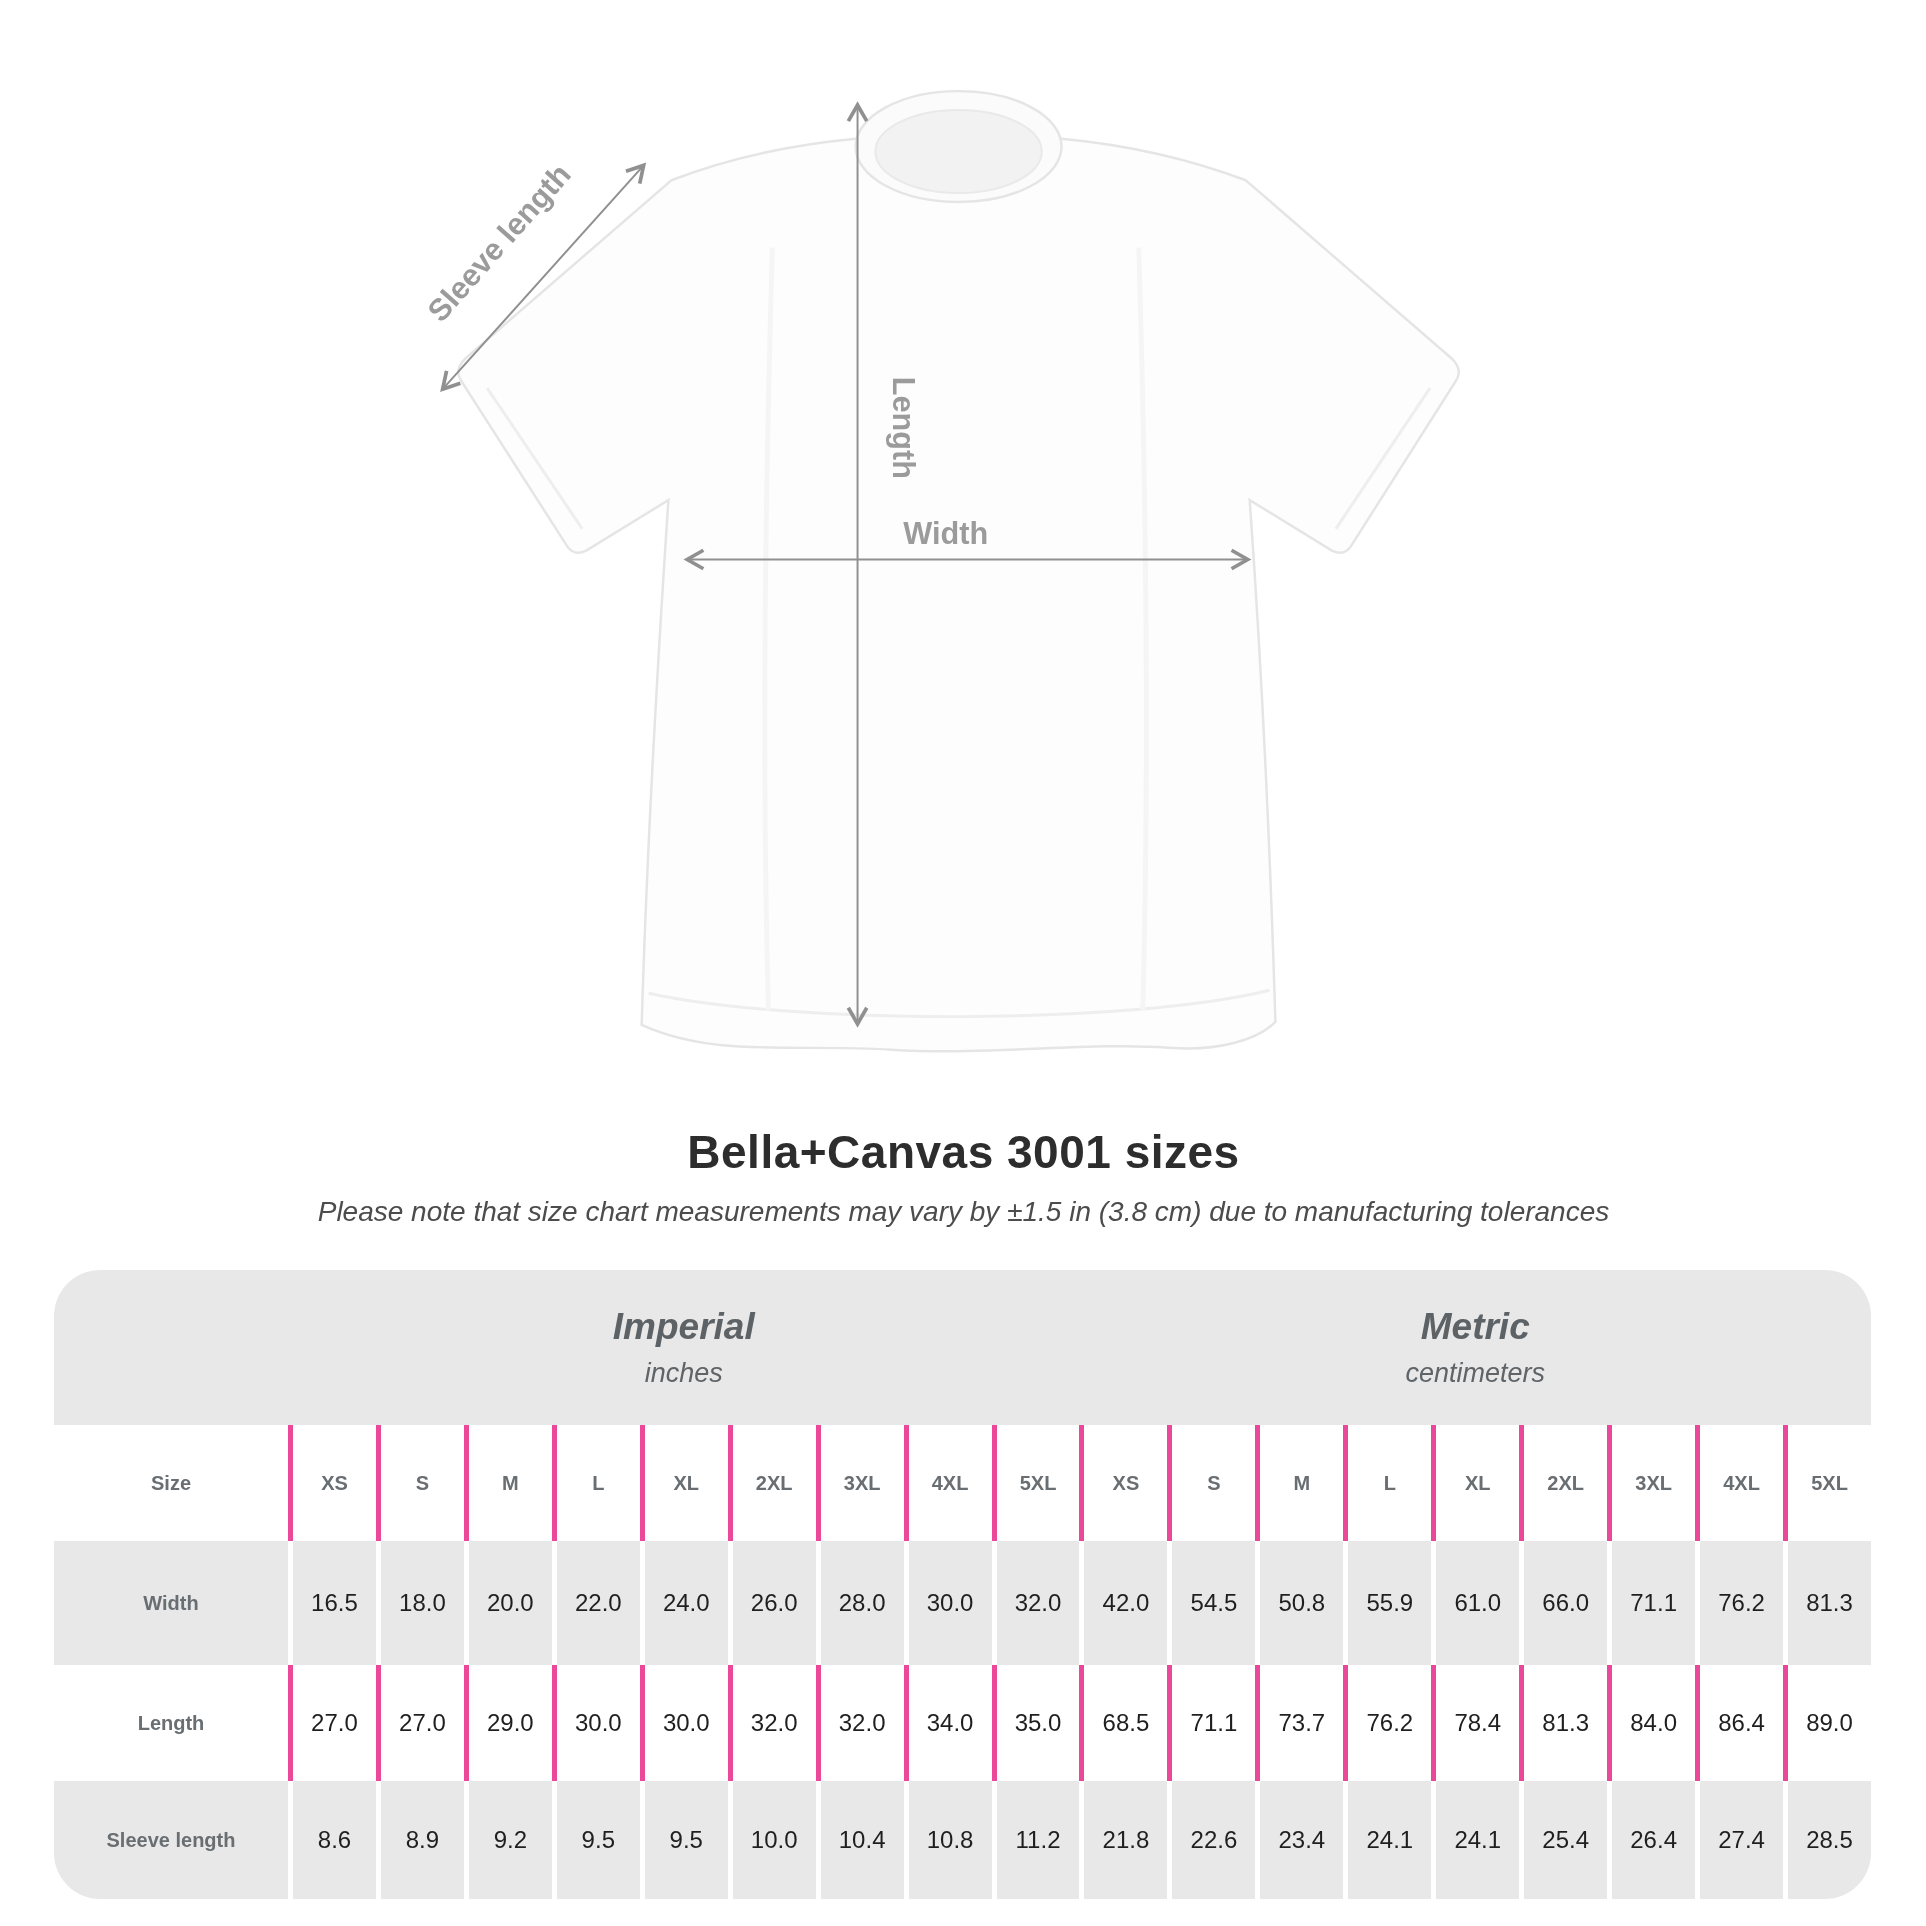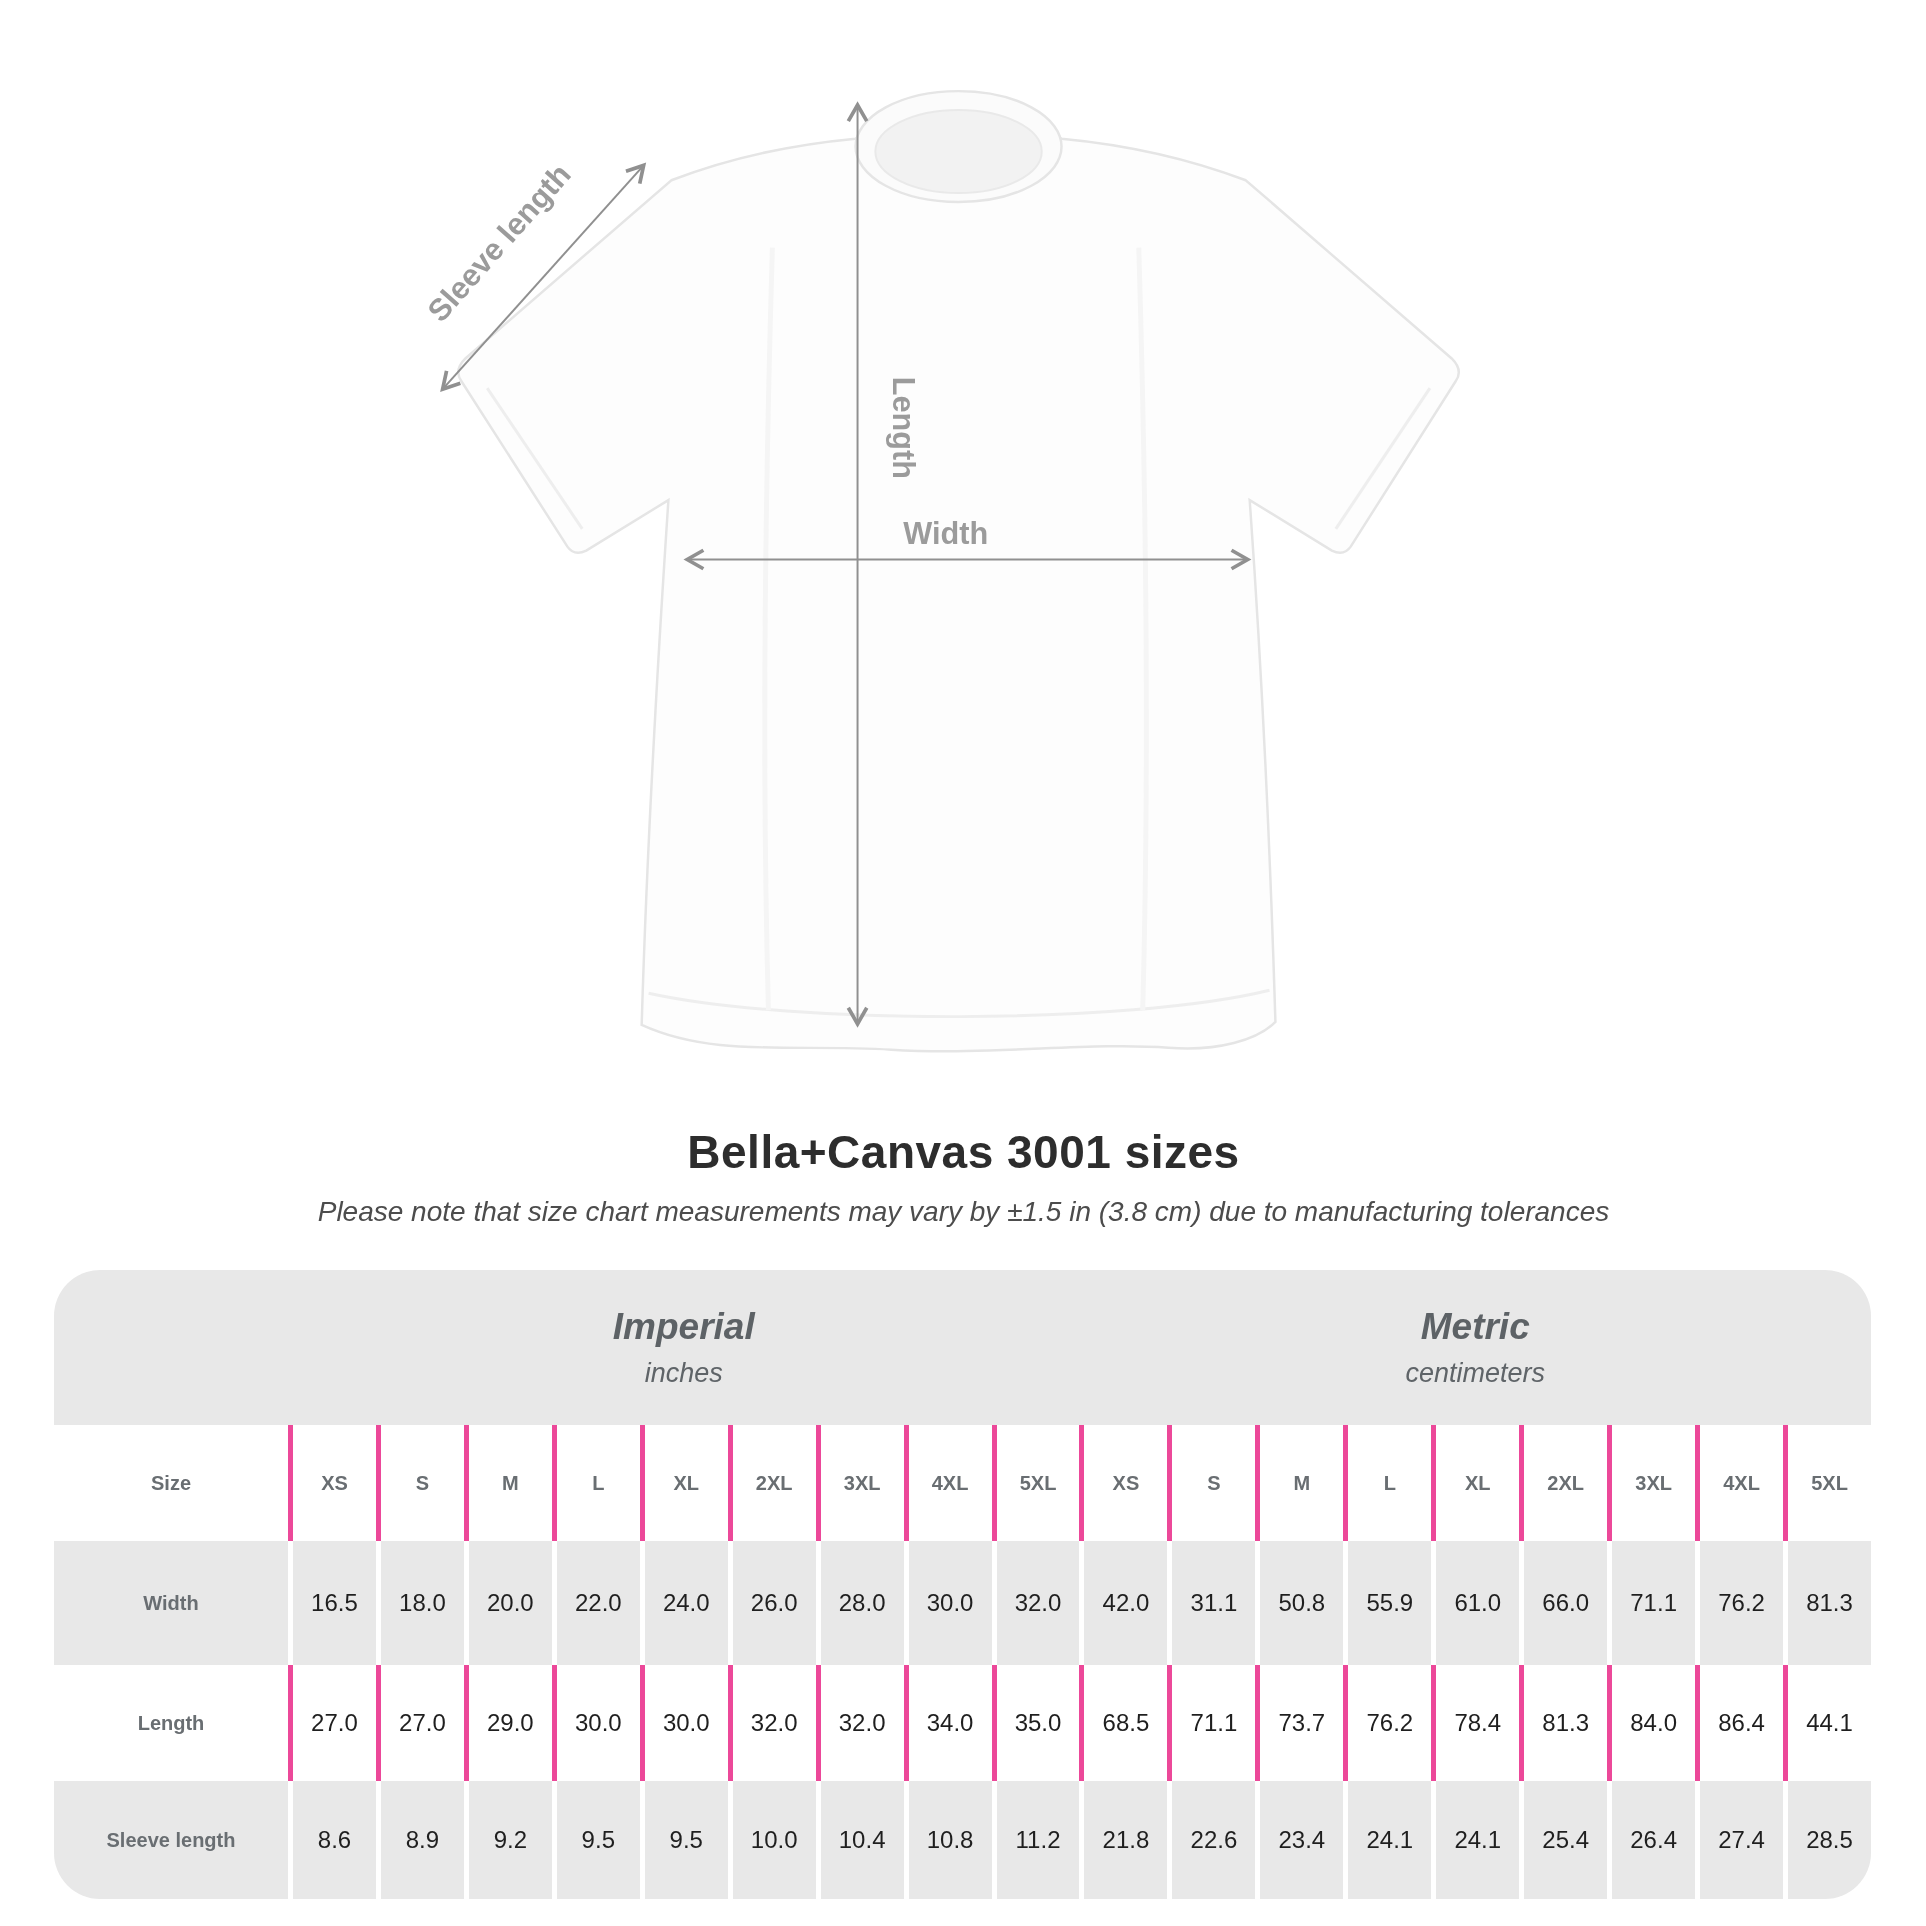--- a/index.html
+++ b/index.html
@@ -135,21 +135,21 @@
       <div class="cell num">16.5</div>
       <div class="cell num">18.0</div>
       <div class="cell num">20.0</div>
       <div class="cell num">22.0</div>
       <div class="cell num">24.0</div>
       <div class="cell num">26.0</div>
       <div class="cell num">28.0</div>
       <div class="cell num">30.0</div>
       <div class="cell num">32.0</div>
       <div class="cell num">42.0</div>
-      <div class="cell num">31.1</div>
+      <div class="cell num">54.5</div>
       <div class="cell num">50.8</div>
       <div class="cell num">55.9</div>
       <div class="cell num">61.0</div>
       <div class="cell num">66.0</div>
       <div class="cell num">71.1</div>
       <div class="cell num">76.2</div>
       <div class="cell num">81.3</div>
     </div>
 
     <div class="t-row row-l sep-gray">
@@ -164,21 +164,21 @@
       <div class="cell num">34.0</div>
       <div class="cell num">35.0</div>
       <div class="cell num">68.5</div>
       <div class="cell num">71.1</div>
       <div class="cell num">73.7</div>
       <div class="cell num">76.2</div>
       <div class="cell num">78.4</div>
       <div class="cell num">81.3</div>
       <div class="cell num">84.0</div>
       <div class="cell num">86.4</div>
-      <div class="cell num">44.1</div>
+      <div class="cell num">89.0</div>
     </div>
 
     <div class="t-row row-s row-gray sep-white">
       <div class="cell head-label">Sleeve length</div>
       <div class="cell num">8.6</div>
       <div class="cell num">8.9</div>
       <div class="cell num">9.2</div>
       <div class="cell num">9.5</div>
       <div class="cell num">9.5</div>
       <div class="cell num">10.0</div>

